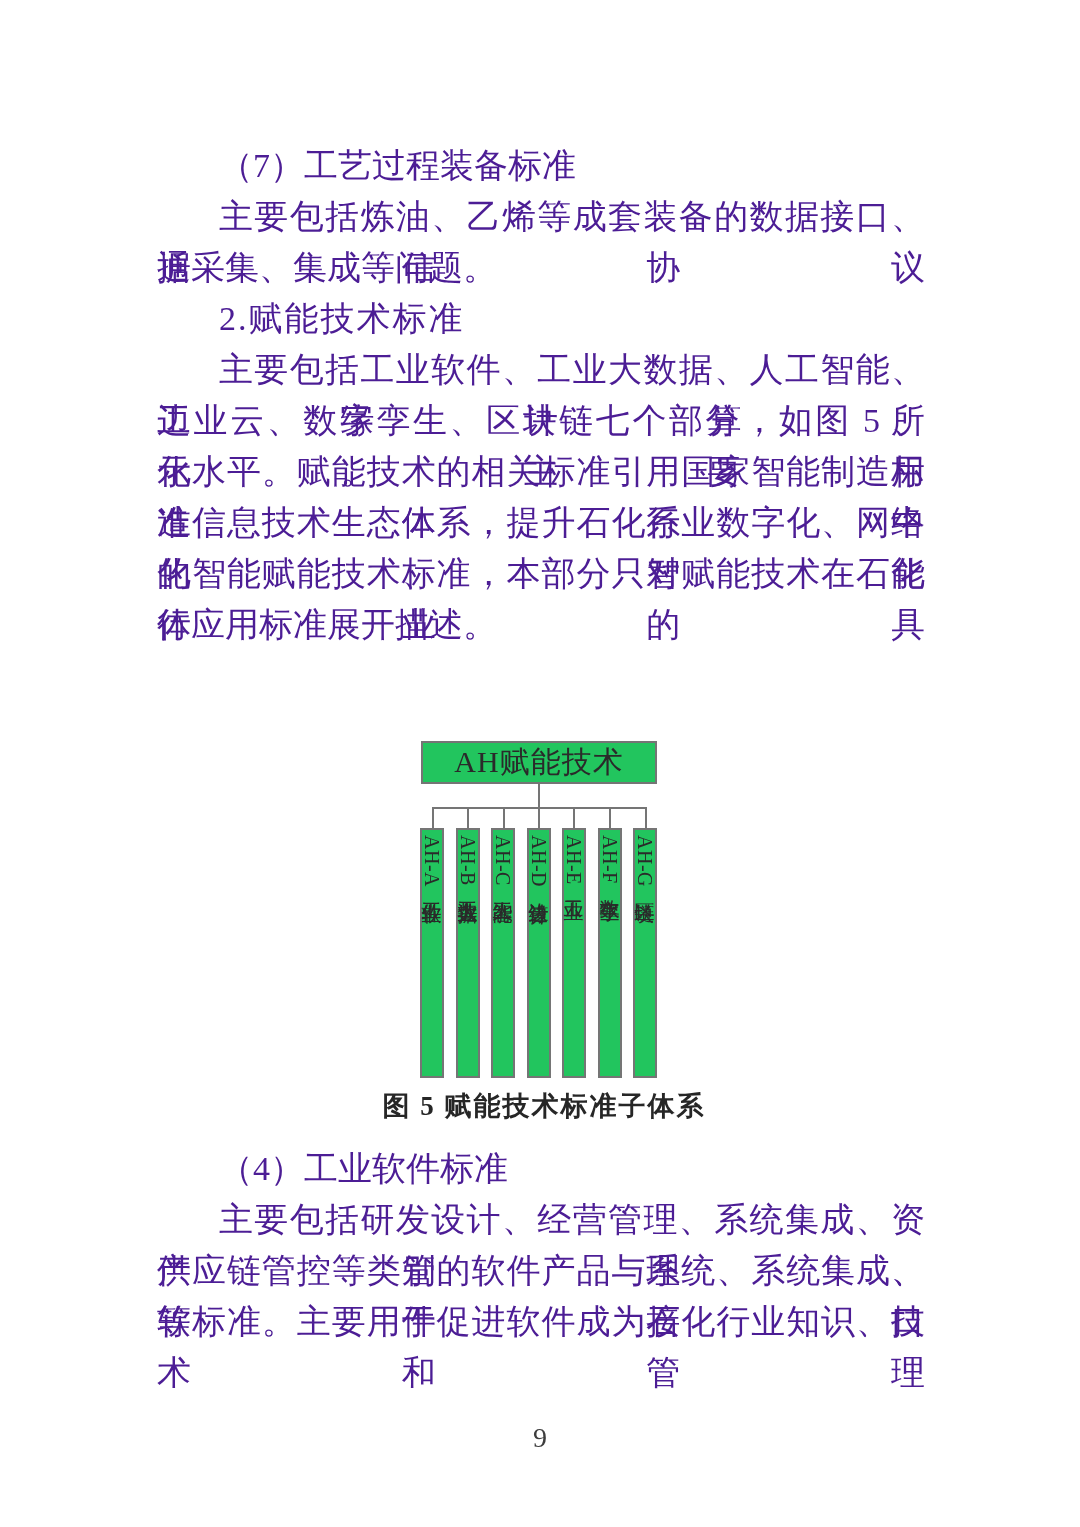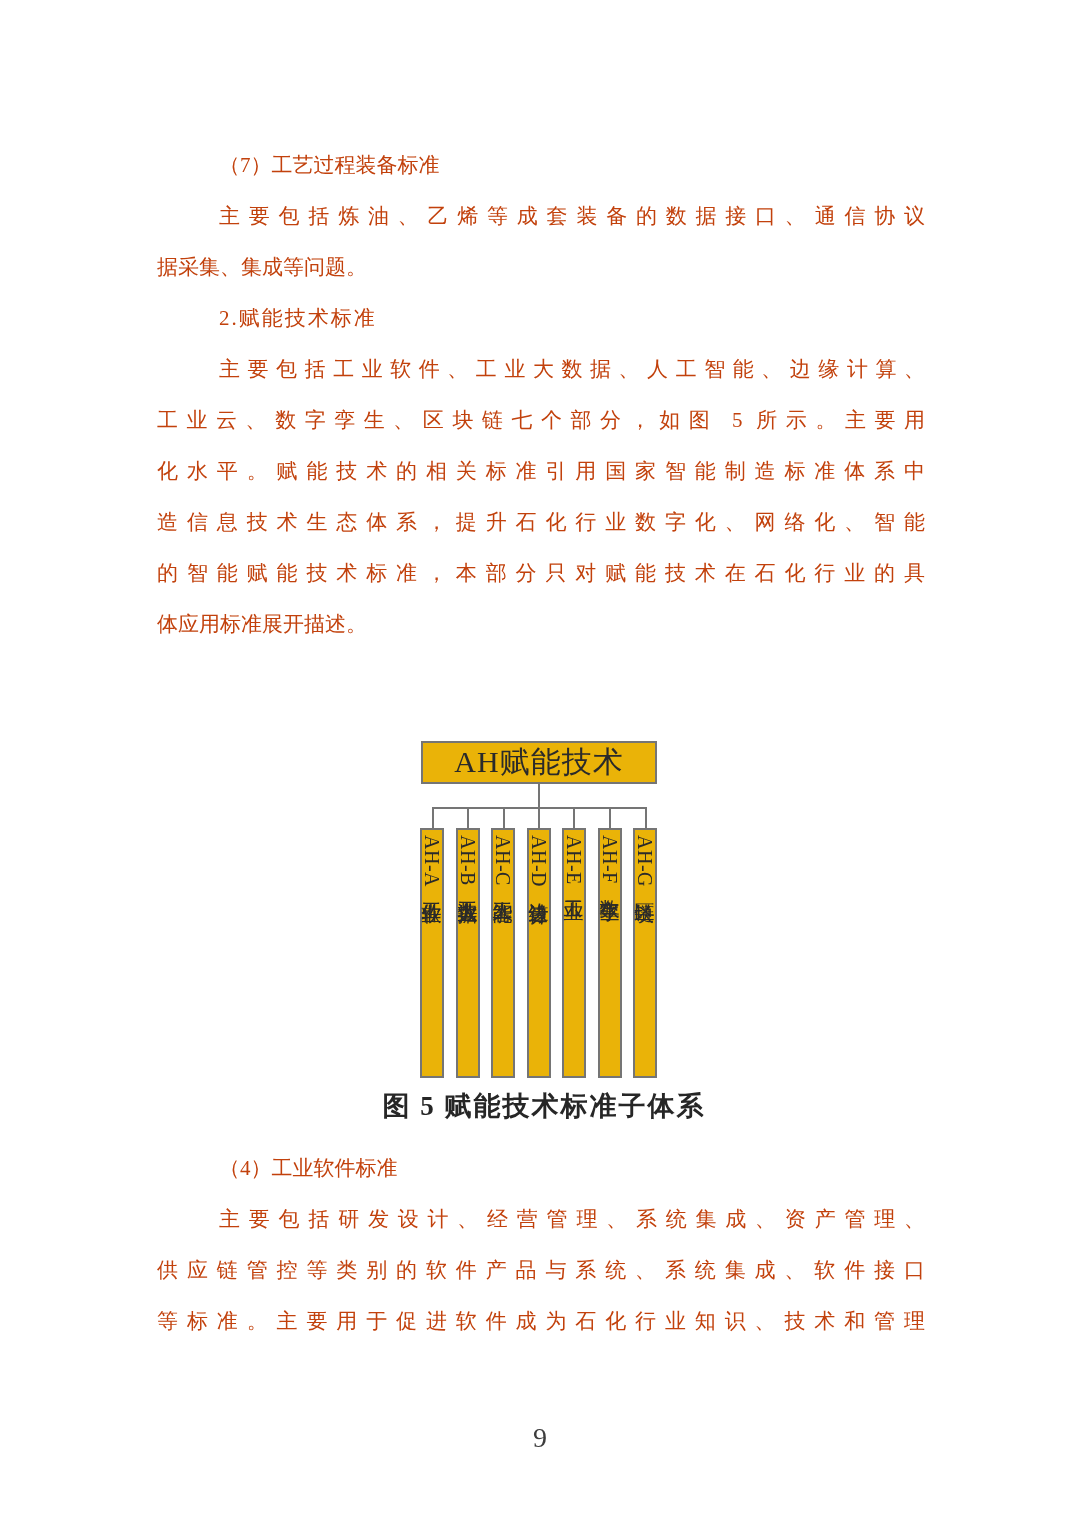--- a/index.html
+++ b/index.html
@@ -14,36 +14,36 @@
   .textblock{
     position:absolute;
     left:157px;
     width:768px;
   }
   .tb1{top:140px;}
   .tb2{top:1143px;}
   .line{
     height:51px;
     line-height:51px;
-    font-size:21px;
+    font-size:34px;
     white-space:nowrap;
-    color:#c2410c;
+    color:#4c1d95;
   }
   .line.fill{
     white-space:normal;
     text-align:justify;
     text-align-last:justify;
   }
   .line.ind{text-indent:62px;}
   .line.hd{letter-spacing:2px;font-family:Liberation Serif, serif;}
   
   .figbox{
     position:absolute;
     border:2px solid #757575;
-    background:#eab308;
+    background:#22c55e;
     box-sizing:border-box;
   }
   .root-box{
     left:421px;top:741px;width:236px;height:43px;
     display:flex;align-items:center;justify-content:center;
     font-size:30px;color:#2a2a2a;letter-spacing:1px;
   }
   .conn{position:absolute;background:#757575;}
   .conn.v-root{left:538px;top:784px;width:2px;height:24px;}
   .conn.h-bar{left:432px;top:807px;width:215px;height:2px;}

